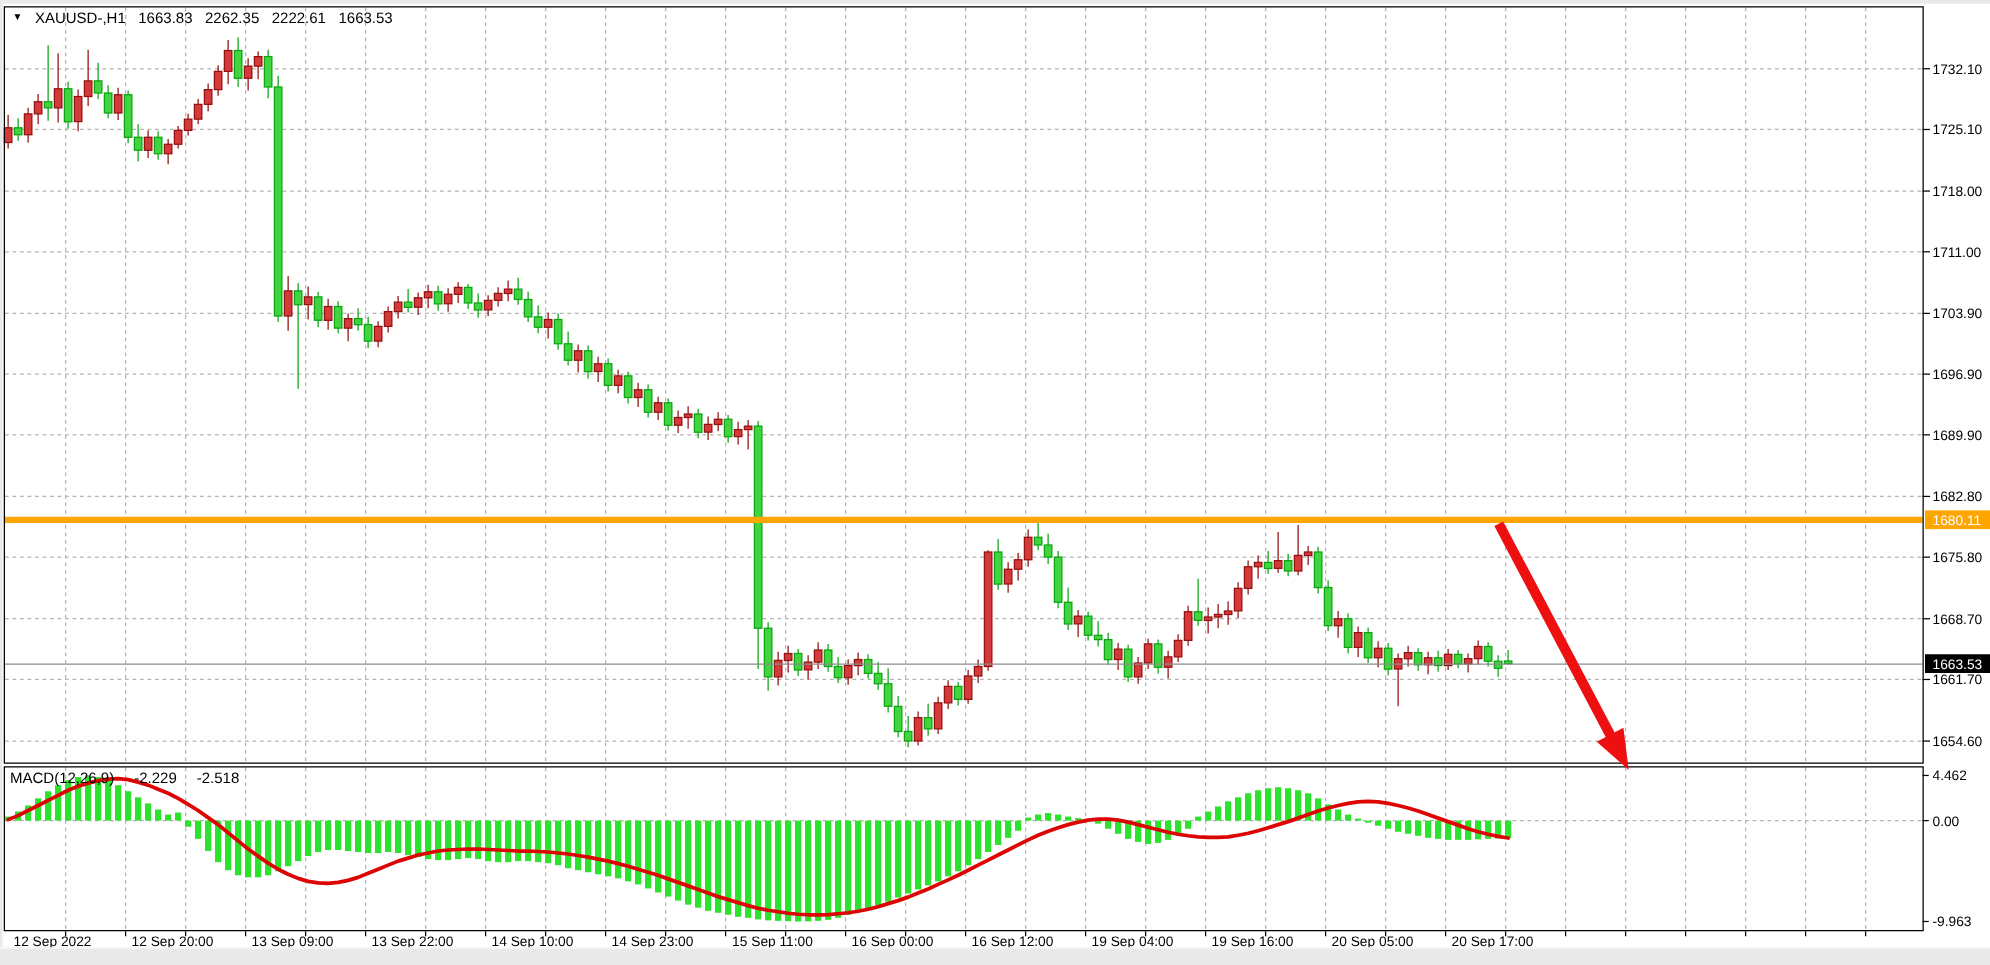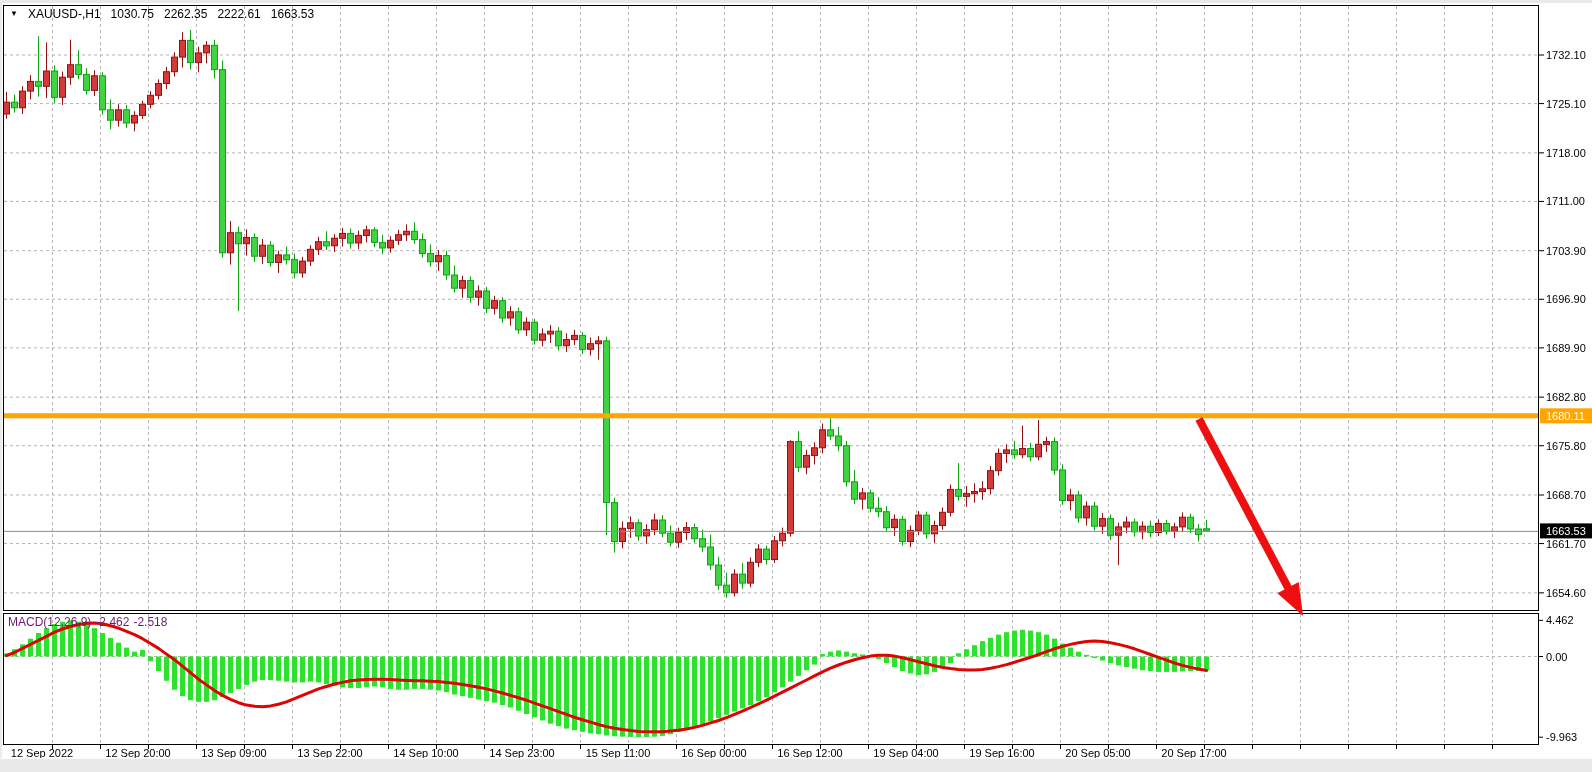--- a/index.html
+++ b/index.html
@@ -1,21 +1,21 @@
 <!DOCTYPE html>
 <html><head>
 <meta charset="utf-8">
 <style>
   html,body{margin:0;padding:0;background:#e9e9e9;}
   .screen{position:relative;width:1592px;height:772px;background:#e9e9e9;font-family:"Liberation Sans","DejaVu Sans",sans-serif;overflow:hidden;}
   .paper{position:absolute;left:2px;top:3px;width:1590px;height:755px;background:#ffffff;}
   #chart-svg{position:absolute;left:0;top:0;}
   .symbol-bar{position:absolute;left:10px;top:7px;display:flex;gap:10px;align-items:center;font-size:12px;color:#000;}
   .symbol-bar .dd{font-size:8px;line-height:12px;cursor:pointer;}
-  .macd-label{position:absolute;left:8px;top:615px;display:flex;gap:4px;font-size:12px;color:#701a75;}
+  .macd-label{position:absolute;left:8px;top:615px;display:flex;gap:16px;font-size:12px;color:#000000;}
   .bottom-strip{position:absolute;left:0;top:758px;width:1592px;height:14px;background:#e9e9e9;border-top:1px solid #fbfbfb;}
   text{font-family:"Liberation Sans","DejaVu Sans",sans-serif;}
 </style>
 </head>
 <body>
 
 <div class="screen">
   <div class="paper"></div>
 
   <svg id="chart-svg" width="1592" height="772">
@@ -640,26 +640,26 @@
         <text x="906" y="757">19 Sep 04:00</text>
         <text x="1002" y="757">19 Sep 16:00</text>
         <text x="1098" y="757">20 Sep 05:00</text>
         <text x="1194" y="757">20 Sep 17:00</text>
       </g>
     </svg>
 
   <div class="symbol-bar">
     <span class="dd">▼</span>
     <span>XAUUSD-,H1</span>
-    <span>1030.75</span>
+    <span>1663.83</span>
     <span>2262.35</span>
     <span>2222.61</span>
     <span>1663.53</span>
   </div>
 
   <div class="macd-label">
     <span>MACD(12,26,9)</span>
-    <span>-2.462</span>
+    <span>-2.229</span>
     <span>-2.518</span>
   </div>
 
   <div class="bottom-strip"></div>
 </div>
 
 </body></html>

